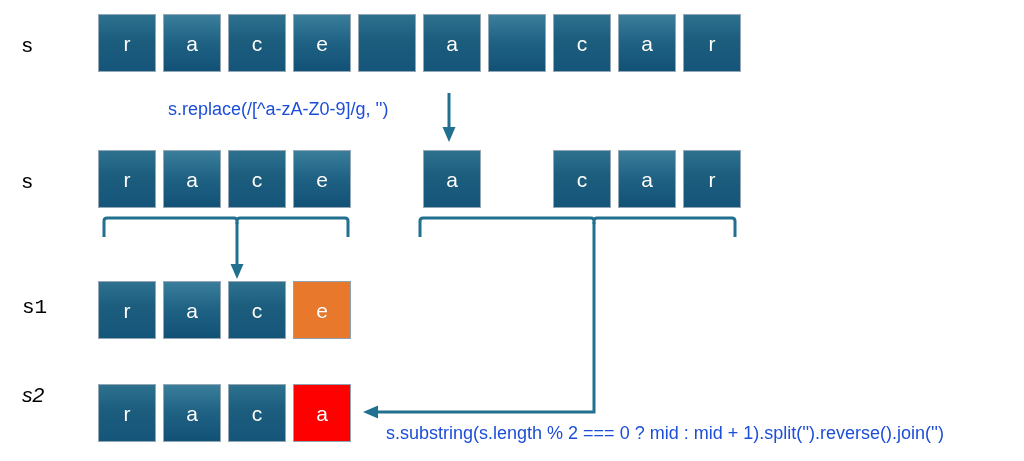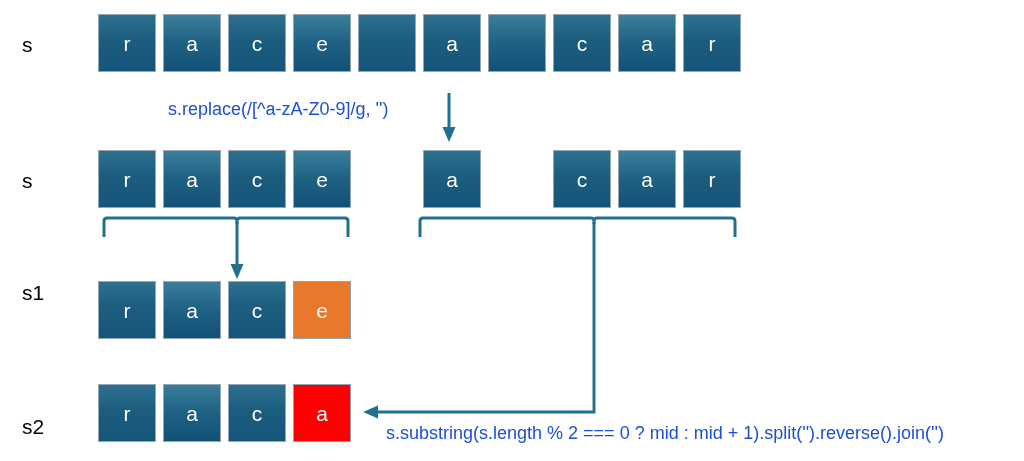--- a/index.html
+++ b/index.html
@@ -88,23 +88,23 @@
 </style>
 </head>
 <body>
 
 <div id="canvas">
 
   <div class="row-label" style="left:22px; top:34px;">s</div>
 
   <div class="row-label" style="left:22px; top:170px;">s</div>
 
-  <div class="row-label" style="left:22px; top:282px;">s1</div>
+  <div class="row-label" style="left:22px; top:297px;font-family:Liberation Mono, monospace;">s1</div>
 
-  <div class="row-label" style="left:22px; top:416px;">s2</div>
+  <div class="row-label" style="left:22px; top:384px;font-style:italic;">s2</div>
 
   <div class="cell" style="left:98px;  top:14px;">r</div>
   <div class="cell blue-alt" style="left:163px; top:14px;">a</div>
   <div class="cell" style="left:228px; top:14px;">c</div>
   <div class="cell blue-alt" style="left:293px; top:14px;">e</div>
   <div class="cell blank" style="left:358px; top:14px;"> </div>
   <div class="cell" style="left:423px; top:14px;">a</div>
   <div class="cell blank blue-alt" style="left:488px; top:14px;"> </div>
   <div class="cell" style="left:553px; top:14px;">c</div>
   <div class="cell blue-alt" style="left:618px; top:14px;">a</div>

